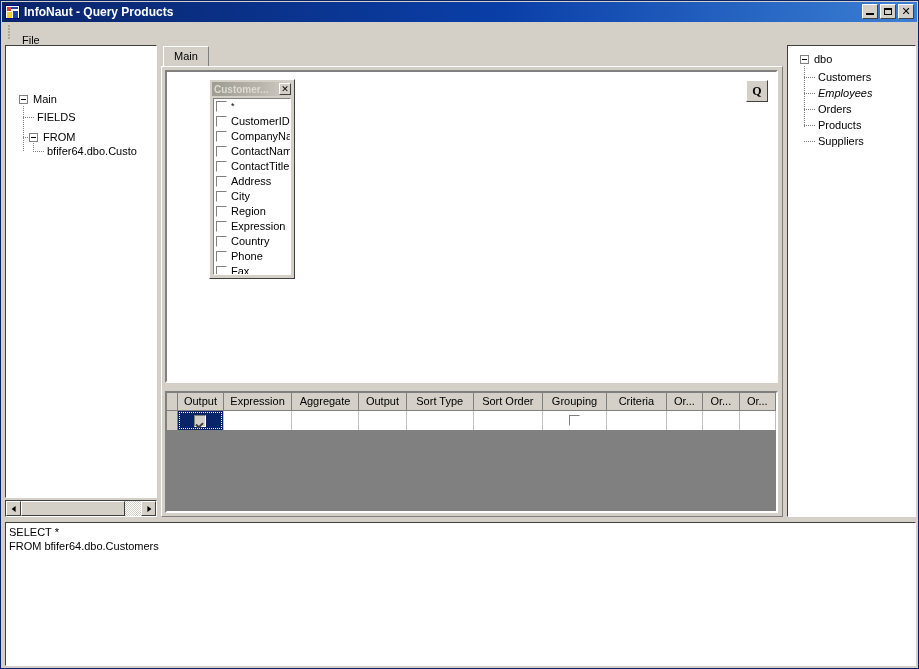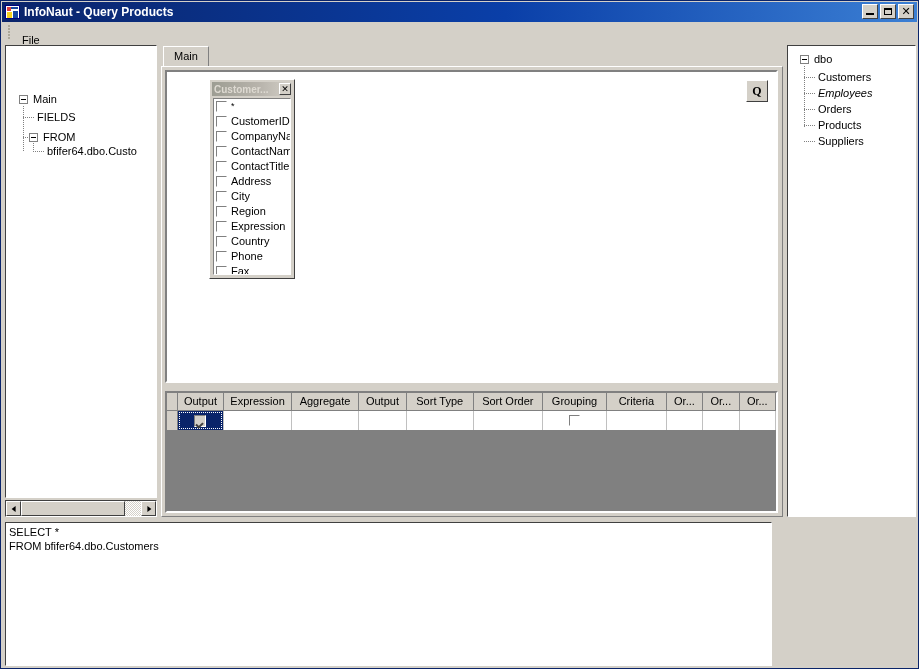--- a/index.html
+++ b/index.html
@@ -419,21 +419,21 @@
     border: 1px solid;
     border-color: #404040 #ffffff #ffffff #404040;
     box-sizing: border-box;
     overflow: hidden;
   }
 
   
   .sql-panel {
     position: absolute;
     left: 4px; top: 521px;
-    width: 767px; height: 144px;
+    width: 911px; height: 144px;
     background: #ffffff;
     border: 1px solid;
     border-color: #404040 #ffffff #ffffff #404040;
     box-sizing: border-box;
     padding: 2px 3px;
     font-size: 11px;
     line-height: 14px;
     white-space: pre;
     overflow: hidden;
   }

